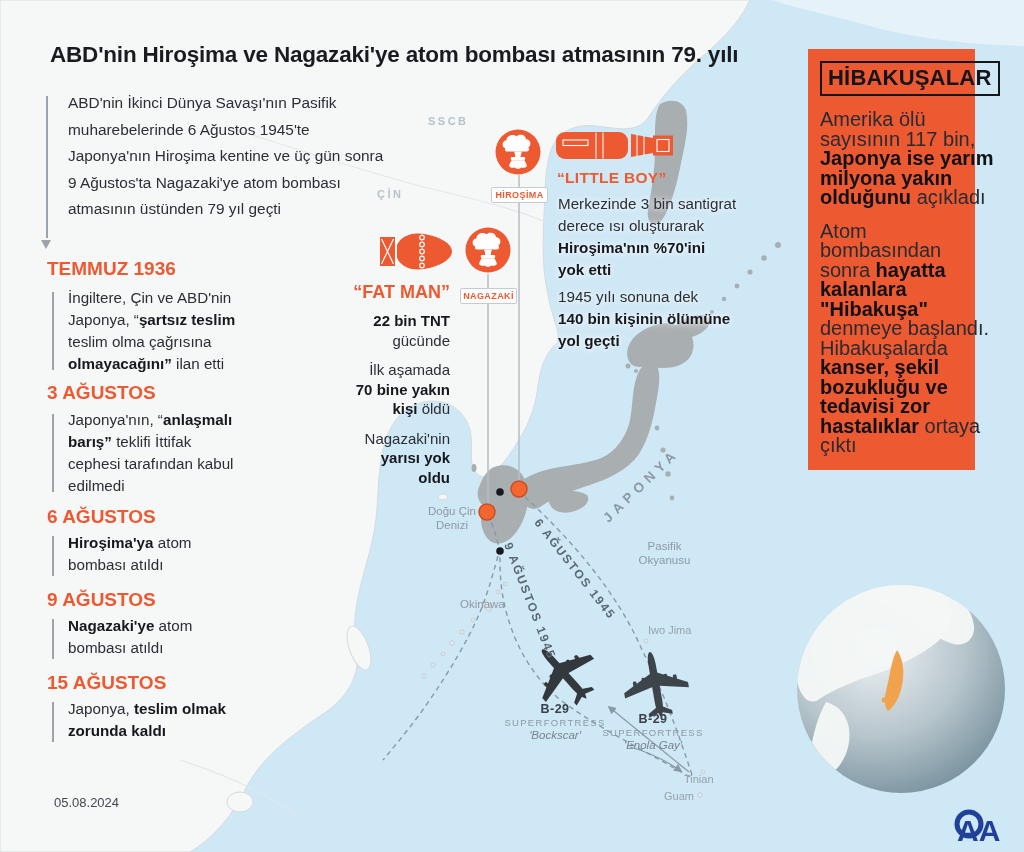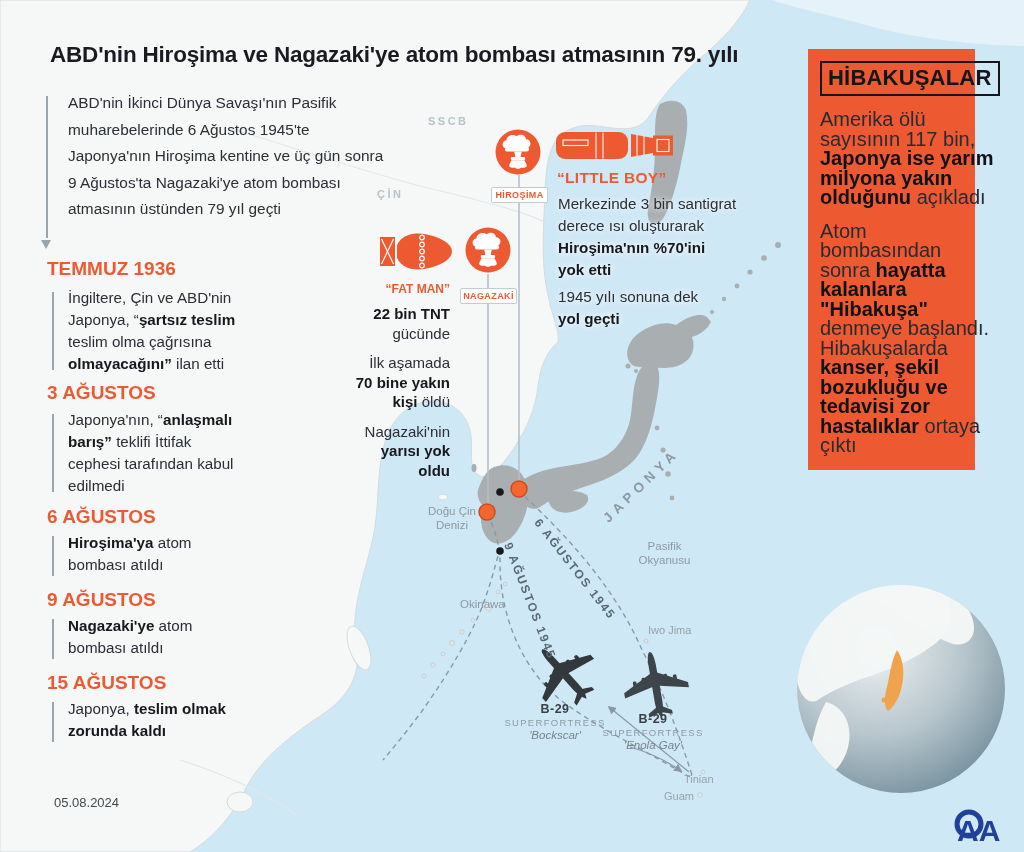--- a/index.html
+++ b/index.html
@@ -15,21 +15,21 @@
   .intro .ln{ font-size:15.4px; line-height:26.5px; color:#2c2e35; }
   .b{ font-weight:700; color:#17181d; }
   .t-head{ font-size:19px; font-weight:800; color:var(--accent); white-space:nowrap; }
   .vline{ width:2px; background:#9aa4ab; }
   .arrow{ width:0; height:0; border-left:5px solid transparent; border-right:5px solid transparent; border-top:9px solid #9aa4ab; }
   .lb-name{ font-size:15.5px; font-weight:800; color:var(--accent); letter-spacing:0.3px; white-space:nowrap; }
   .halo .ln{ text-shadow:0 0 5px rgba(255,255,255,.9), 0 0 12px rgba(255,255,255,.7); }
   .fm{ text-align:right; width:117px; }
   .fm .ln{ font-size:15px; line-height:19.5px; color:#2c2e35; }
   .fm .p{ margin-top:10px; }
-  .fm-name{ font-size:12px; font-weight:800; color:var(--accent); margin-bottom:8px; white-space:nowrap; }
+  .fm-name{ font-size:18px; font-weight:800; color:var(--accent); margin-bottom:8px; white-space:nowrap; }
   .tag{ background:#fff; border:1px solid #c3ccd2; border-radius:2px; color:var(--accent); font-size:9px; font-weight:700; letter-spacing:0.4px; text-align:center; line-height:14px; width:57px; height:16px; }
   .mlabel{ color:#8d99a3; font-size:11.5px; }
   .center{ text-align:center; }
   .faint{ color:#b7c3ca; font-weight:700; letter-spacing:2.5px; font-size:11px; }
   .small-g{ color:#97a2aa; font-size:11px; }
   .jp{ font-size:13.5px; font-weight:600; color:#8d99a3; letter-spacing:5px; white-space:nowrap; transform:rotate(-44deg); text-align:center; width:166px; }
   .route{ font-size:12px; font-weight:700; color:#5a6872; letter-spacing:1.8px; white-space:nowrap; text-align:center; width:156px; }
   .plane-lb{ width:110px; text-align:center; }
   .plane-lb .m{ font-size:12.5px; font-weight:800; color:#3a4147; letter-spacing:0.5px; }
   .plane-lb .t{ font-size:9.5px; color:#8d99a3; letter-spacing:1.3px; margin-top:1px; }
@@ -263,20 +263,21 @@
 
   <div class="abs lb-name" style="left:557px;top:169px">“LITTLE BOY”</div>
   <div class="abs body15 halo" style="left:558px;top:193px">
       <div class="ln"><span>Merkezinde 3 bin santigrat</span></div>
       <div class="ln"><span>derece ısı oluşturarak</span></div>
       <div class="ln"><span class="b">Hiroşima'nın %70'ini</span></div>
       <div class="ln"><span class="b">yok etti</span></div>
     </div>
   <div class="abs body15 halo" style="left:558px;top:286px">
       <div class="ln"><span>1945 yılı sonuna dek</span></div>
+      <div class="ln"><span class="b">140 bin kişinin ölümüne</span></div>
       <div class="ln"><span class="b">yol geçti</span></div>
     </div>
 
   <div class="abs fm" style="left:333px;top:282px">
     <div class="fm-name">“FAT MAN”</div>
     <div class="p" style="margin-top:6px">
         <div class="ln"><span class="b">22 bin TNT</span></div>
         <div class="ln"><span>gücünde</span></div>
       </div>
     <div class="p">

